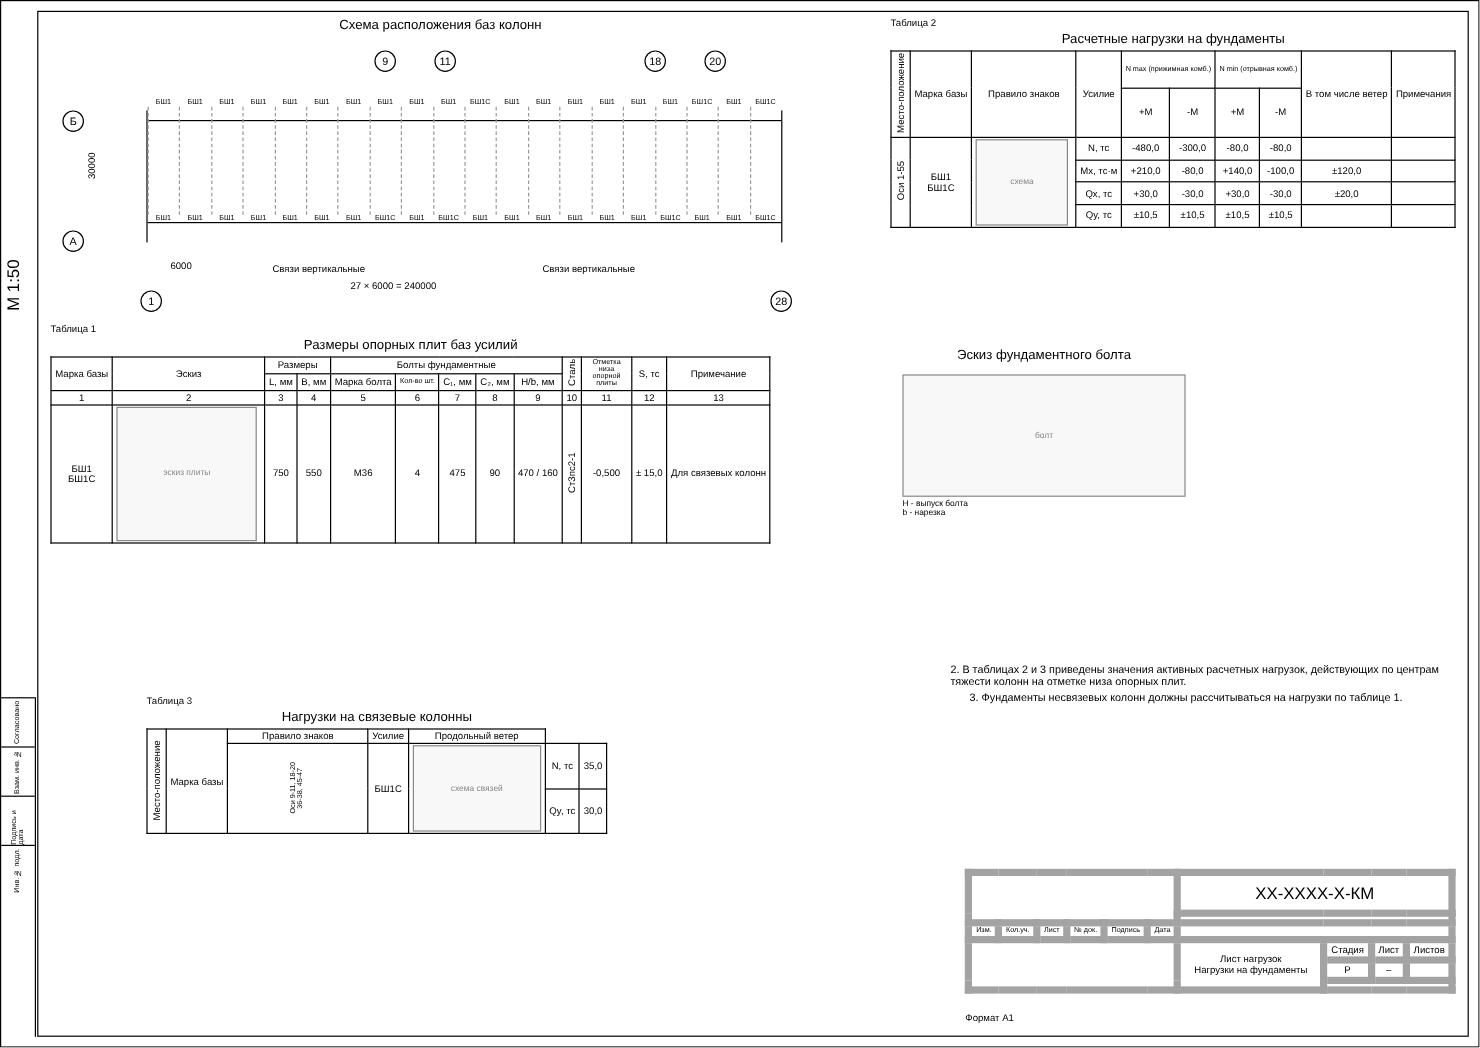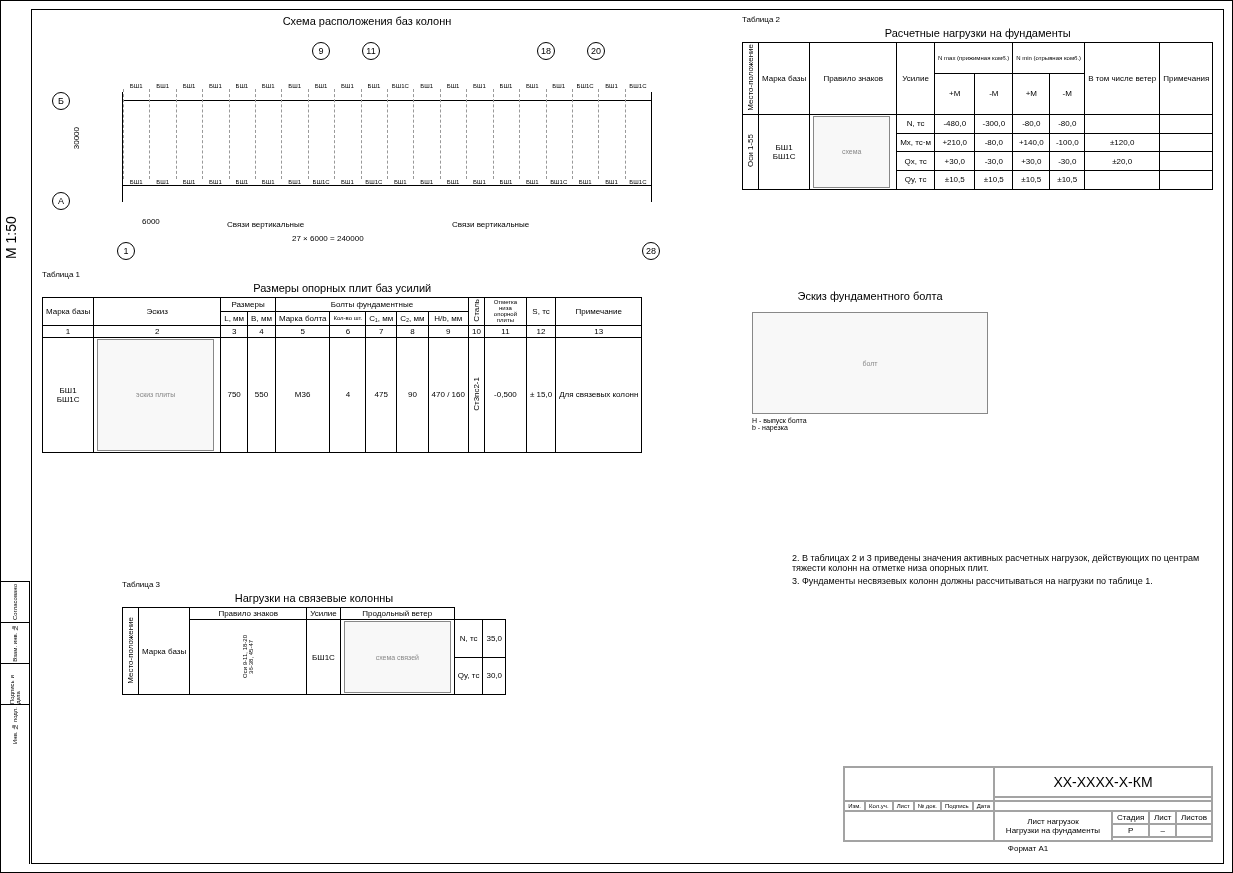--- a/index.html
+++ b/index.html
@@ -11,21 +11,21 @@
 .tbl td,.tbl th{border:1px solid #000;padding:1px 3px;text-align:center;font-size:8px;font-weight:normal}
 .vtext{writing-mode:vertical-rl;transform:rotate(180deg);display:inline-block}
 .pos{position:absolute}
 .axis-circle{display:inline-block;width:16px;height:16px;border:1px solid #000;border-radius:50%;text-align:center;line-height:16px;font-size:9px}
 .sketch-box{border:1px solid #888;background:#f8f8f8;display:flex;align-items:center;justify-content:center;font-size:7px;color:#888}
 .sidebar{position:absolute;left:0;top:580px;bottom:8px;width:28px;border-right:1px solid #000}
 .sidebar div{border-top:1px solid #000;height:40px;font-size:6px;display:flex;align-items:center;justify-content:center}
 .sidebar .vt{writing-mode:vertical-rl;transform:rotate(180deg)}
 .stamp{position:absolute;right:10px;bottom:10px}
 .stamp table{border-collapse:collapse}
-.stamp td{border:2px solid #a3a3a3;font-size:8px;padding:1px 3px;text-align:center}
+.stamp td{border:6px solid #a3a3a3;font-size:8px;padding:1px 3px;text-align:center}
 </style>
 </head>
 <body>
 
 <div class="sheet">
 <div class="scale">М 1:50</div>
 
 <div class="sidebar">
   <div>
         <span class="vt">Согласовано</span>
@@ -296,21 +296,21 @@
 <div class="pos" style="left:720px;top:280px;width:236px">
   <div class="title">Эскиз фундаментного болта</div>
   <div class="sketch-box" style="height:100px;margin-top:10px">болт</div>
   <div style="white-space:pre;font-size:7px;margin-top:3px">H - выпуск болта
 b - нарезка</div>
 </div>
 
 
 <div class="pos" style="left:760px;top:540px;width:410px;font-size:9px">
   <p style="margin:3px 0">2. В таблицах 2 и 3 приведены значения активных расчетных нагрузок, действующих по центрам тяжести колонн на отметке низа опорных плит.</p>
-  <p style="margin:3px 0">3. Фундаменты несвязевых колонн должны рассчитываться на нагрузки по таблице 1.</p>
+  <p style="margin:3px 16px">3. Фундаменты несвязевых колонн должны рассчитываться на нагрузки по таблице 1.</p>
 </div>
 
 <div class="stamp">
   <table>
     <tbody>
             <tr>
               <td colspan="6" rowspan="3" style="width:140px"></td>
               <td colspan="4" style="width:210px;font-size:14px;height:26px">ХХ-ХХХХ-Х-КМ</td>
             </tr>
     <tr>
@@ -337,17 +337,17 @@
     <tr>
               <td>Р</td>
               <td>–</td>
               <td></td>
             </tr>
     <tr>
               <td colspan="3" rowspan="1"></td>
             </tr>
   </tbody>
         </table>
-  <div style="text-align:center;font-size:8px;margin-top:2px">Формат А1</div>
+  <div style="text-align:left;font-size:8px;margin-top:16px">Формат А1</div>
 </div>
 
 </div>
 </div>
 
 </body></html>

